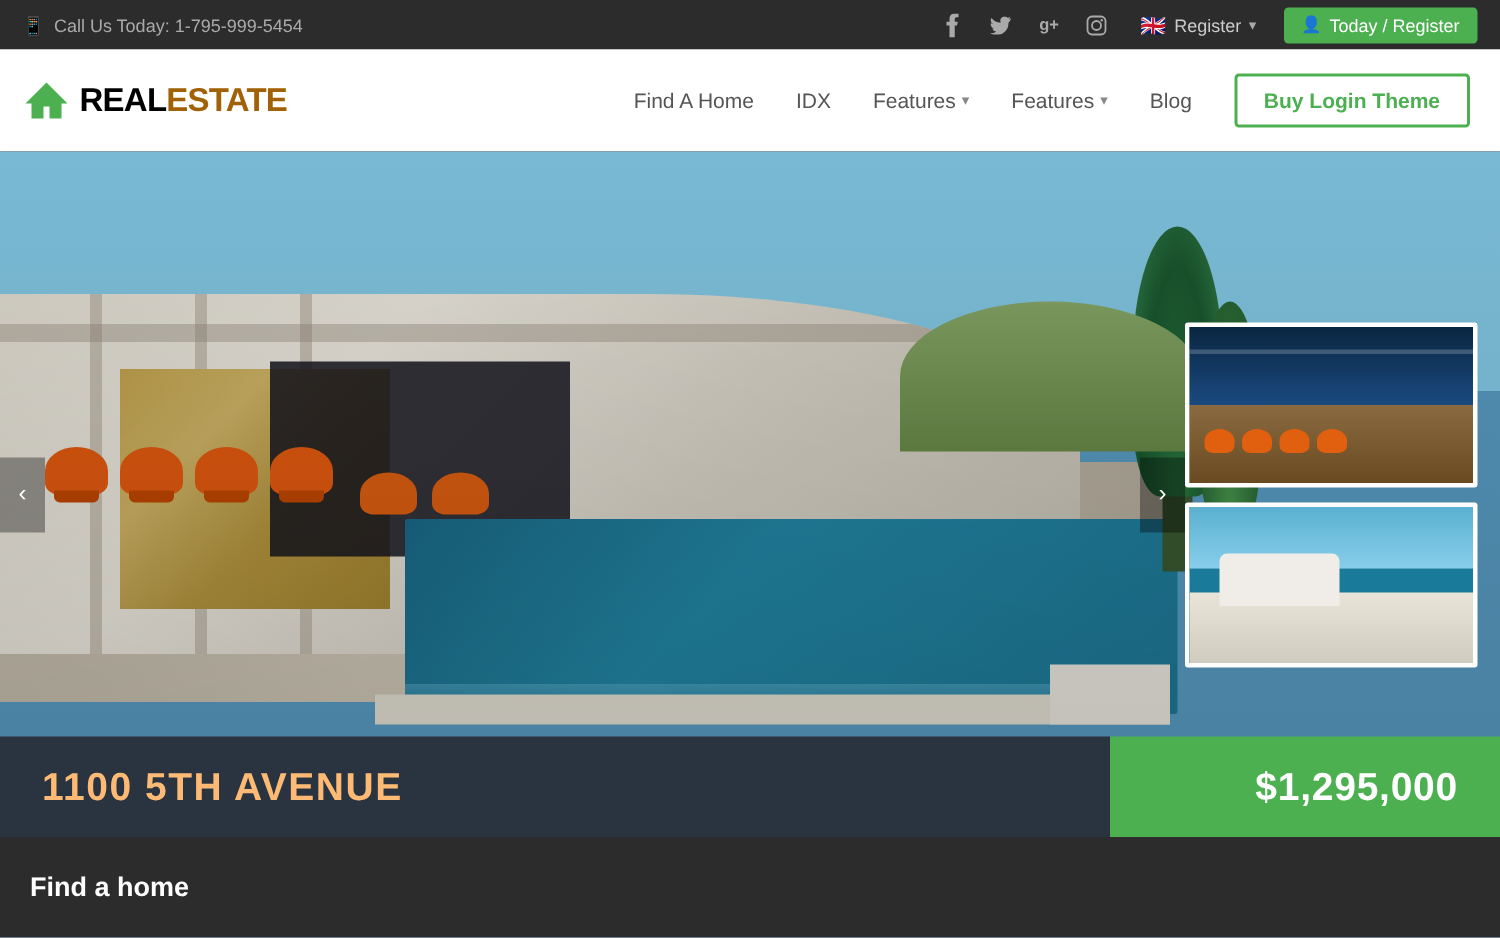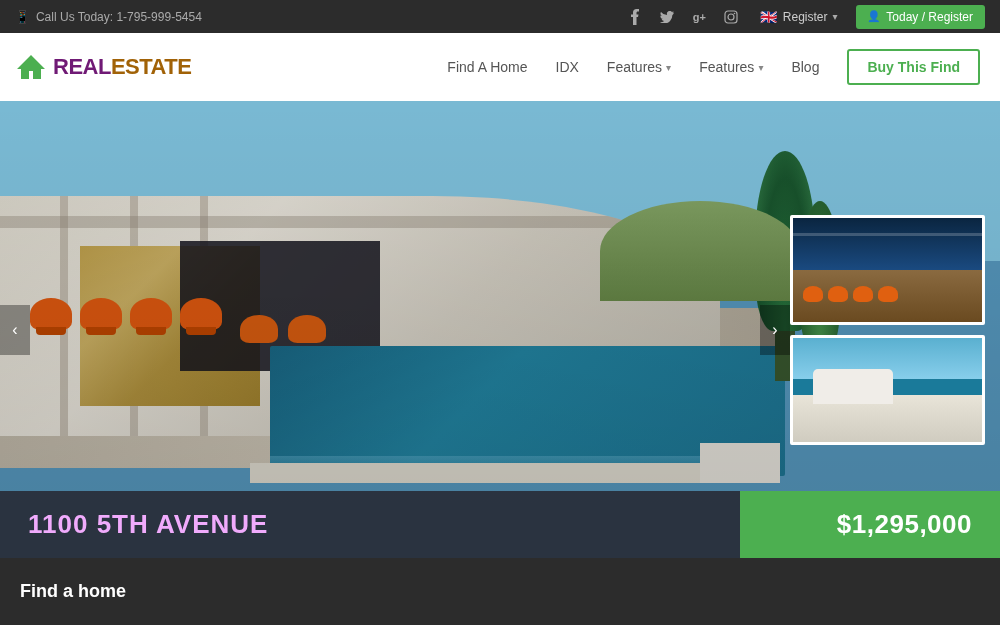--- a/index.html
+++ b/index.html
@@ -80,21 +80,21 @@
     }
     .logo-icon {
       width: 32px;
       height: 28px;
     }
     .logo-text {
       font-size: 22px;
       font-weight: 700;
       letter-spacing: -0.5px;
     }
-    .logo-text .real { color: #701a75; text-align: right; }
+    .logo-text .real { color: #000000; text-align: right; }
     .logo-text .estate { color: #a16207; }
     .nav-links {
       display: flex;
       align-items: center;
       gap: 28px;
     }
     .nav-link {
       color: #555;
       font-size: 14px;
       cursor: pointer;
@@ -211,21 +211,21 @@
     .property-bar {
       position: absolute;
       bottom: 0;
       left: 0;
       right: 0;
       display: flex;
       z-index: 10;
     }
     .property-name {
       background: rgba(40, 45, 55, 0.92);
-      color: #f0abfc;
+      color: #fdba74;
       font-size: 26px;
       font-weight: 700;
       padding: 18px 28px;
       flex: 1;
       letter-spacing: 1px;
     }
     .property-price {
       background: #4caf50;
       color: #fff;
       font-size: 26px;
@@ -311,21 +311,21 @@
       <span>Features</span>
       <span class="caret">▾</span>
     </a>
     <a class="nav-link">
       <span>Features</span>
       <span class="caret">▾</span>
     </a>
     <a class="nav-link">
       <span>Blog</span>
     </a>
-    <button class="buy-btn">Buy This Find</button>
+    <button class="buy-btn">Buy Login Theme</button>
   </div>
 </div>
 
 <div class="hero">
 
   <div class="hero-image-sim">
 
     <div style="position:absolute;bottom:90px;left:0;right:220px;height:160px;background:linear-gradient(to right,#c8c0b0 0%,#d4ccbc 40%,#b8b0a0 100%);"></div>
 
     <div style="position:absolute;top:95px;left:0;width:720px;height:240px;background:linear-gradient(135deg,#e8e4d8 0%,#f2eee4 30%,#ddd8cc 60%,#c8c4b8 100%);border-radius:0 40% 0 0;overflow:hidden;">

